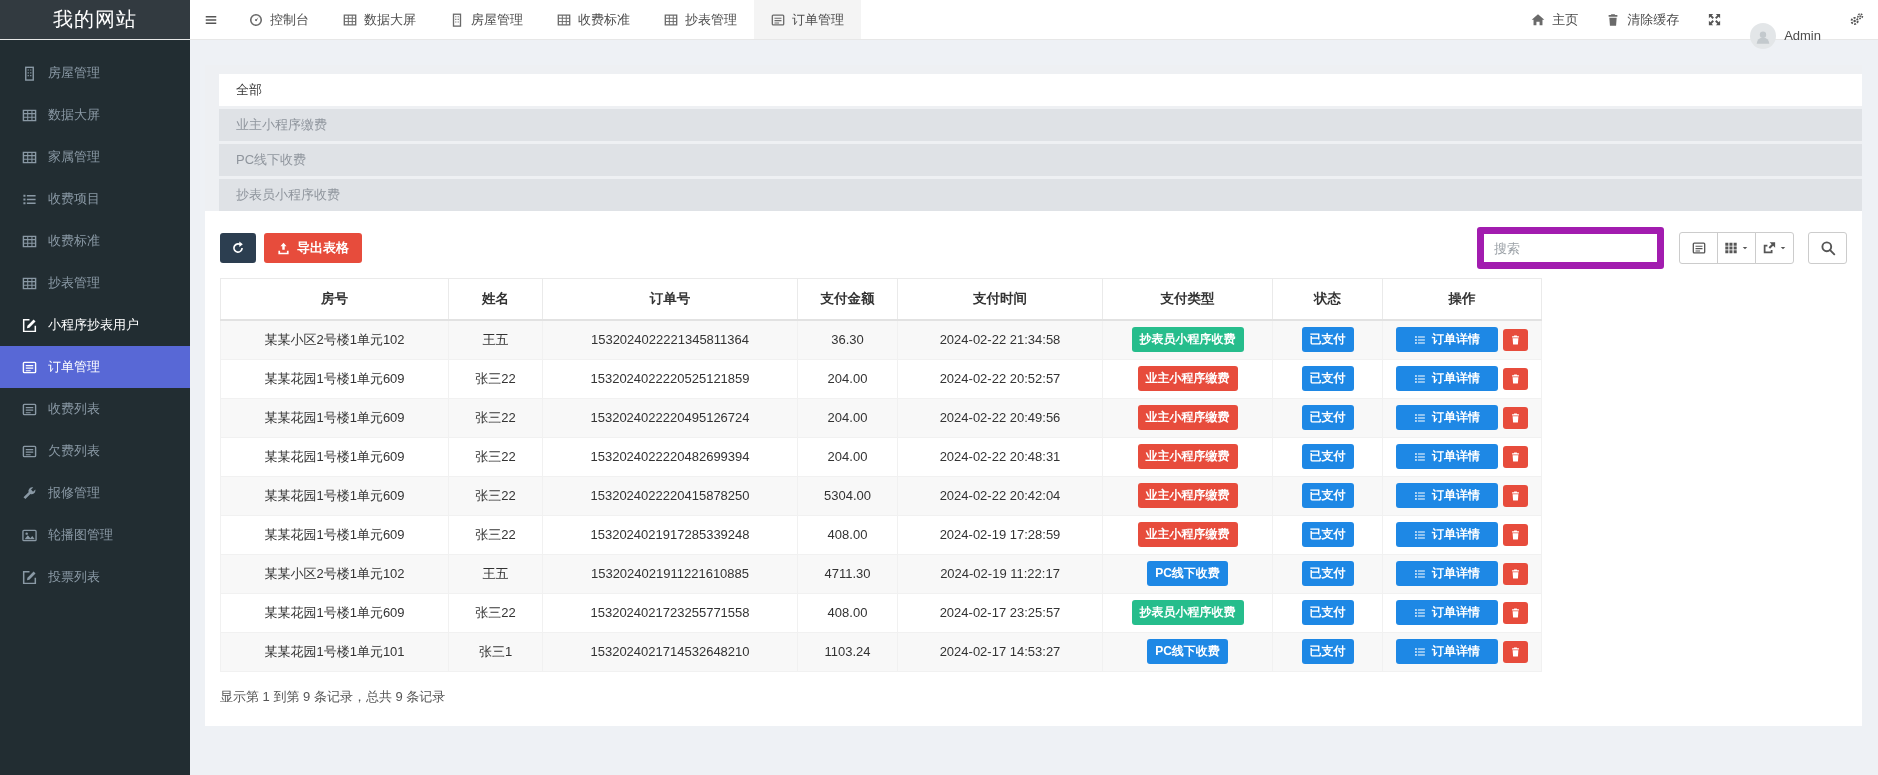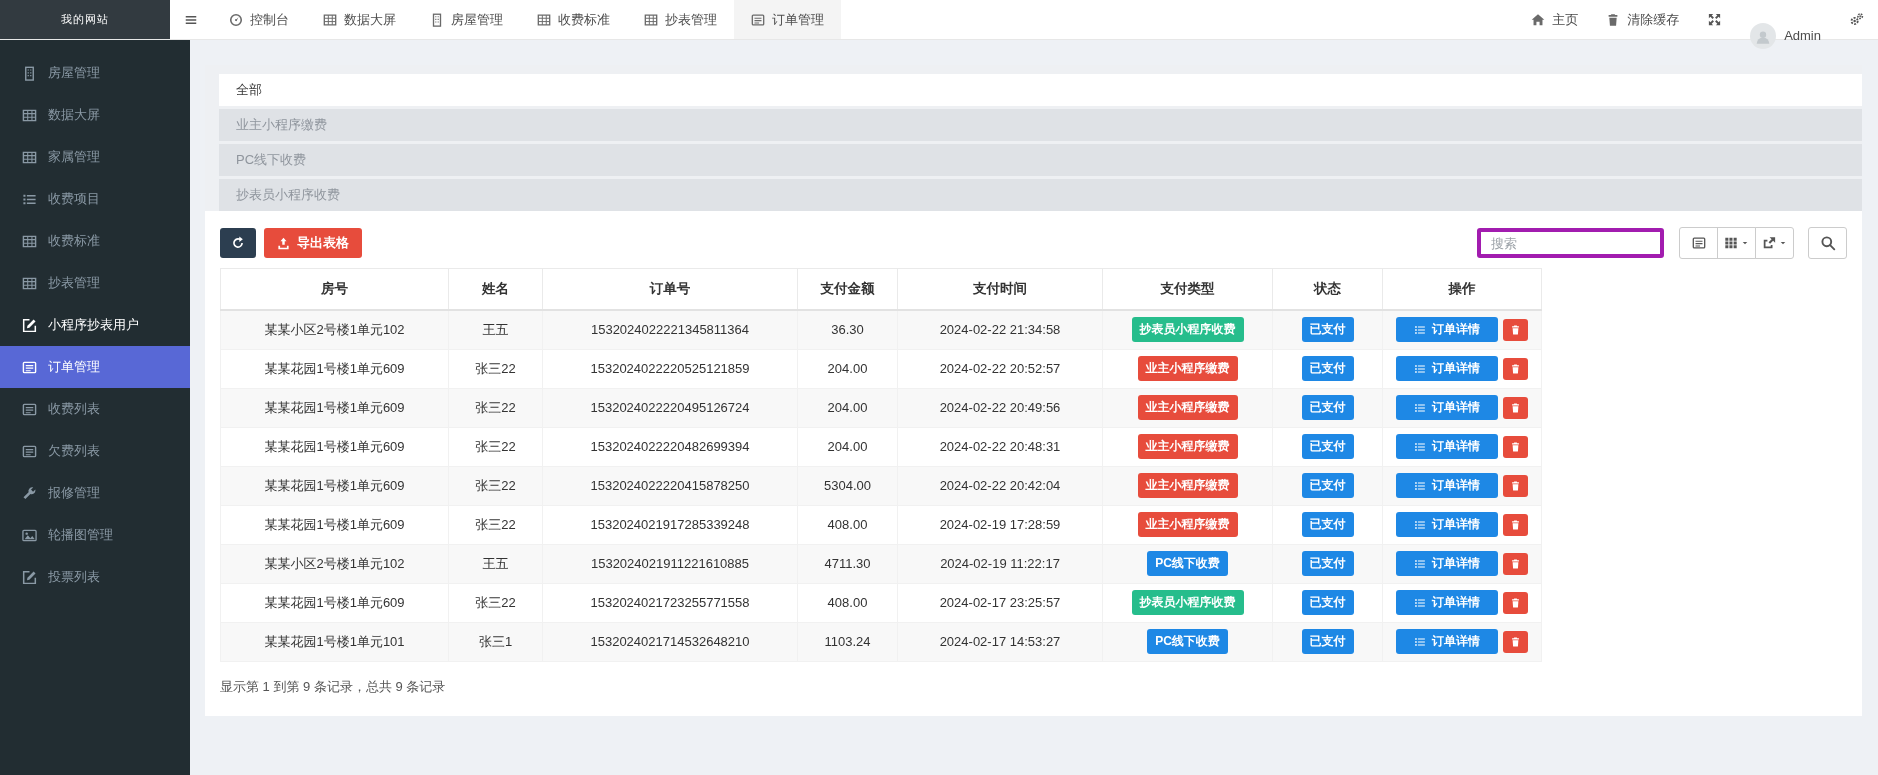--- a/index.html
+++ b/index.html
@@ -6,21 +6,21 @@
   html,body { width:1878px; height:775px; overflow:hidden; }
   body {
     font-family: "Liberation Sans", "DejaVu Sans", sans-serif;
     background:#eef1f5; color:#333; font-size:13px;
   }
   .ic { width:14px; height:14px; fill:currentColor; flex:none; }
 
   
   .topbar { position:absolute; top:0; left:0; right:0; height:40px; background:#fff;
     border-bottom:1px solid #e7e7e7; display:flex; align-items:stretch; z-index:20; }
-  .brand { width:170px; background:#323a40; color:#fff; font-size:11px; letter-spacing:1px;
+  .brand { width:190px; background:#323a40; color:#fff; font-size:20px; letter-spacing:1px;
     display:flex; align-items:center; justify-content:center; cursor:pointer; }
   .hamburger { display:flex; align-items:center; padding:0 14px; color:#555; cursor:pointer; }
   .topnav { display:flex; align-items:stretch; }
   .nav-item { display:flex; align-items:center; gap:7px; padding:0 17px; color:#4c4c4c;
     font-size:13px; cursor:pointer; text-decoration:none; }
   .nav-item .ic { color:#6a6a6a; }
   .nav-item.active { background:#f4f4f4; }
   .nav-right { margin-left:auto; display:flex; align-items:center; gap:28px; padding-right:14px; }
   .nav-right .nav-item { padding:0; }
   .icon-btn { color:#555; display:flex; align-items:center; cursor:pointer; }
@@ -48,21 +48,21 @@
   .panel-body { padding:16px 15px 20px 15px; }
 
   .toolbar { display:flex; align-items:center; margin-bottom:9px; }
   .btn { border:none; cursor:pointer; font-family:inherit; }
   .btn-refresh { width:36px; height:30px; border-radius:3px; color:#fff;
     display:flex; align-items:center; justify-content:center; }
   .btn-export { height:30px; margin-left:8px; border-radius:3px; color:#fff; font-size:13px;
     display:flex; align-items:center; gap:7px; padding:0 13px; font-weight:bold; }
   .btn-export .ic { width:13px; height:13px; }
   .toolbar-right { margin-left:auto; display:flex; align-items:center; }
-  .search-input { width:187px; height:30px; border:4px solid #a21caf; border-radius:3px;
+  .search-input { width:187px; height:42px; border:7px solid #a21caf; border-radius:3px;
     padding:0 10px; font-size:13px; font-family:inherit; color:#333; outline:none; }
   .search-input::placeholder { color:#9aa0a6; }
   .btn-group { display:flex; margin-left:15px; }
   .tool-btn { width:39px; height:32px; background:#fff; border:1px solid #ccc; color:#555;
     display:flex; align-items:center; justify-content:center; gap:3px; cursor:pointer; margin-left:-1px; }
   .btn-group .tool-btn:first-child { border-radius:3px 0 0 3px; margin-left:0; }
   .btn-group .tool-btn:last-child { border-radius:0 3px 3px 0; }
   .tool-btn .ic { width:14px; height:14px; }
   .tool-btn .caret { width:8px; height:8px; }
   .tool-single { margin-left:14px; border-radius:3px !important; }

